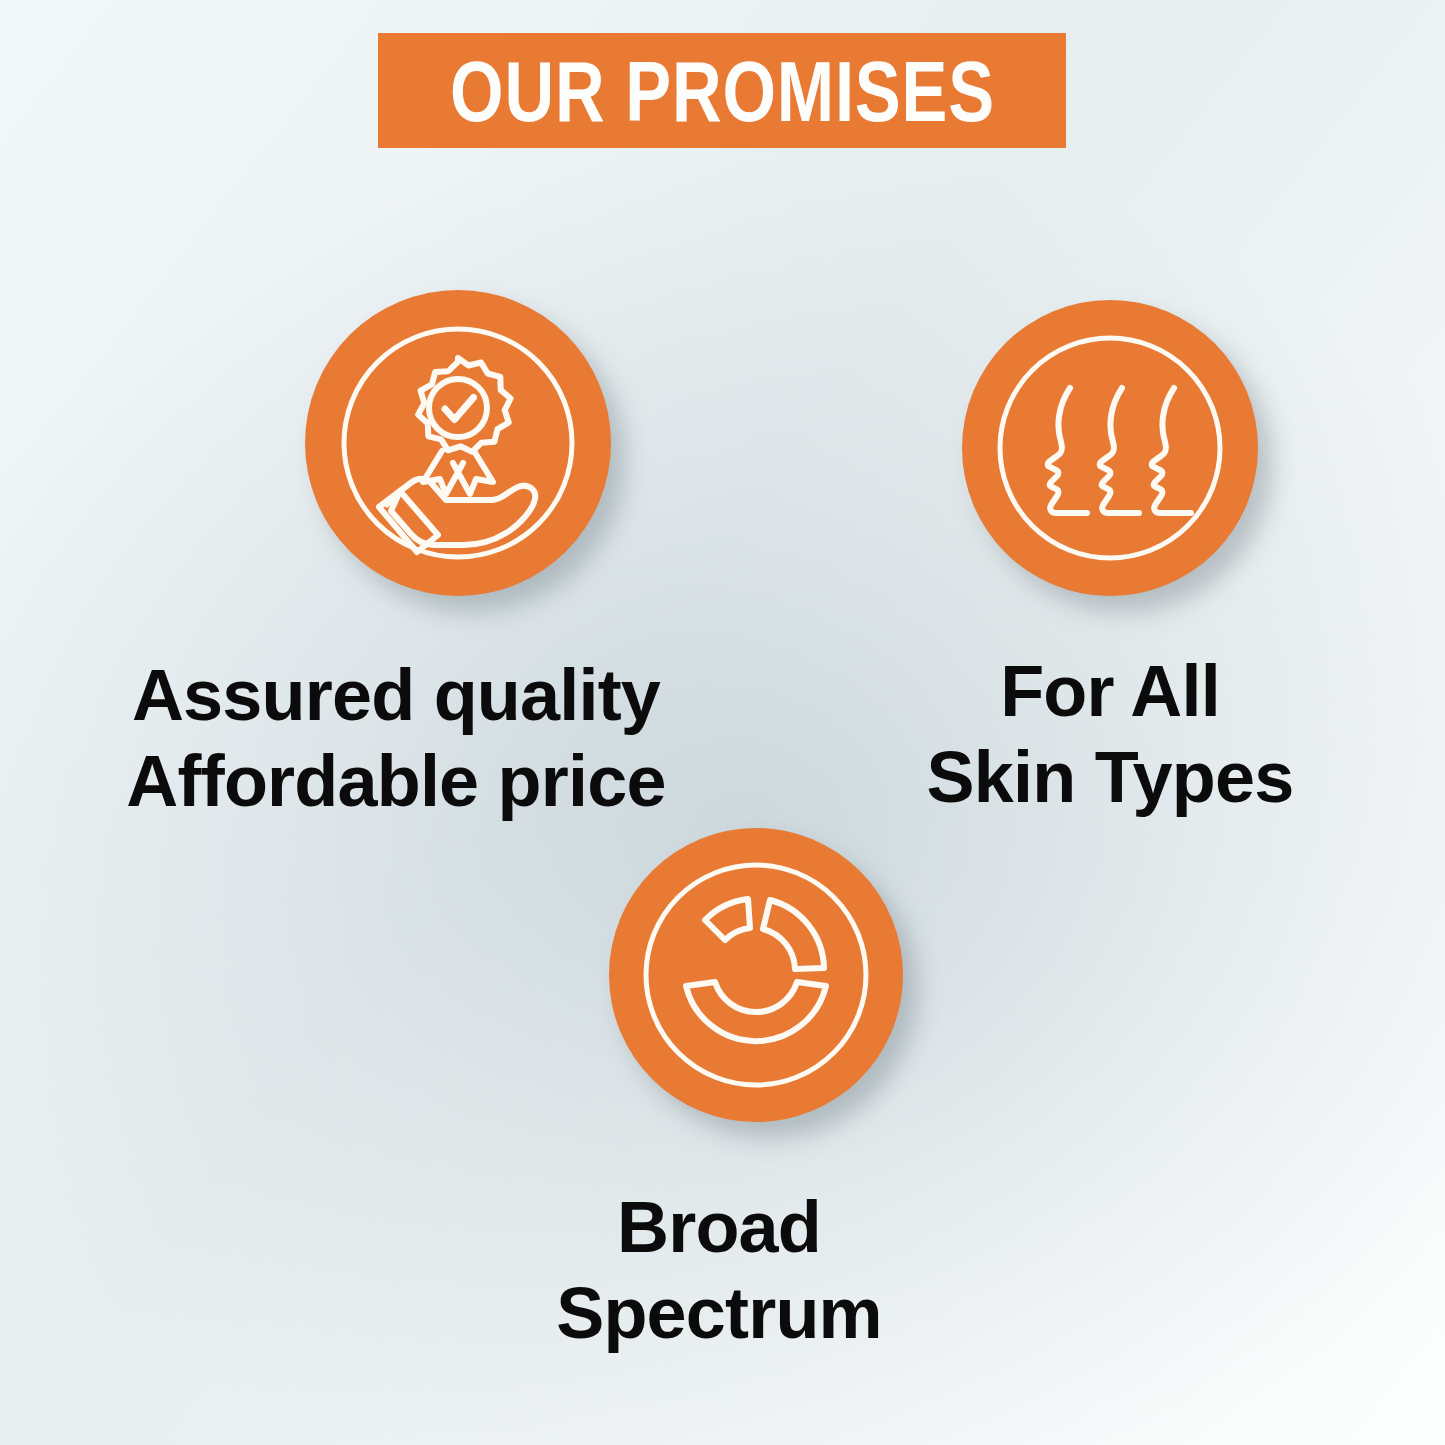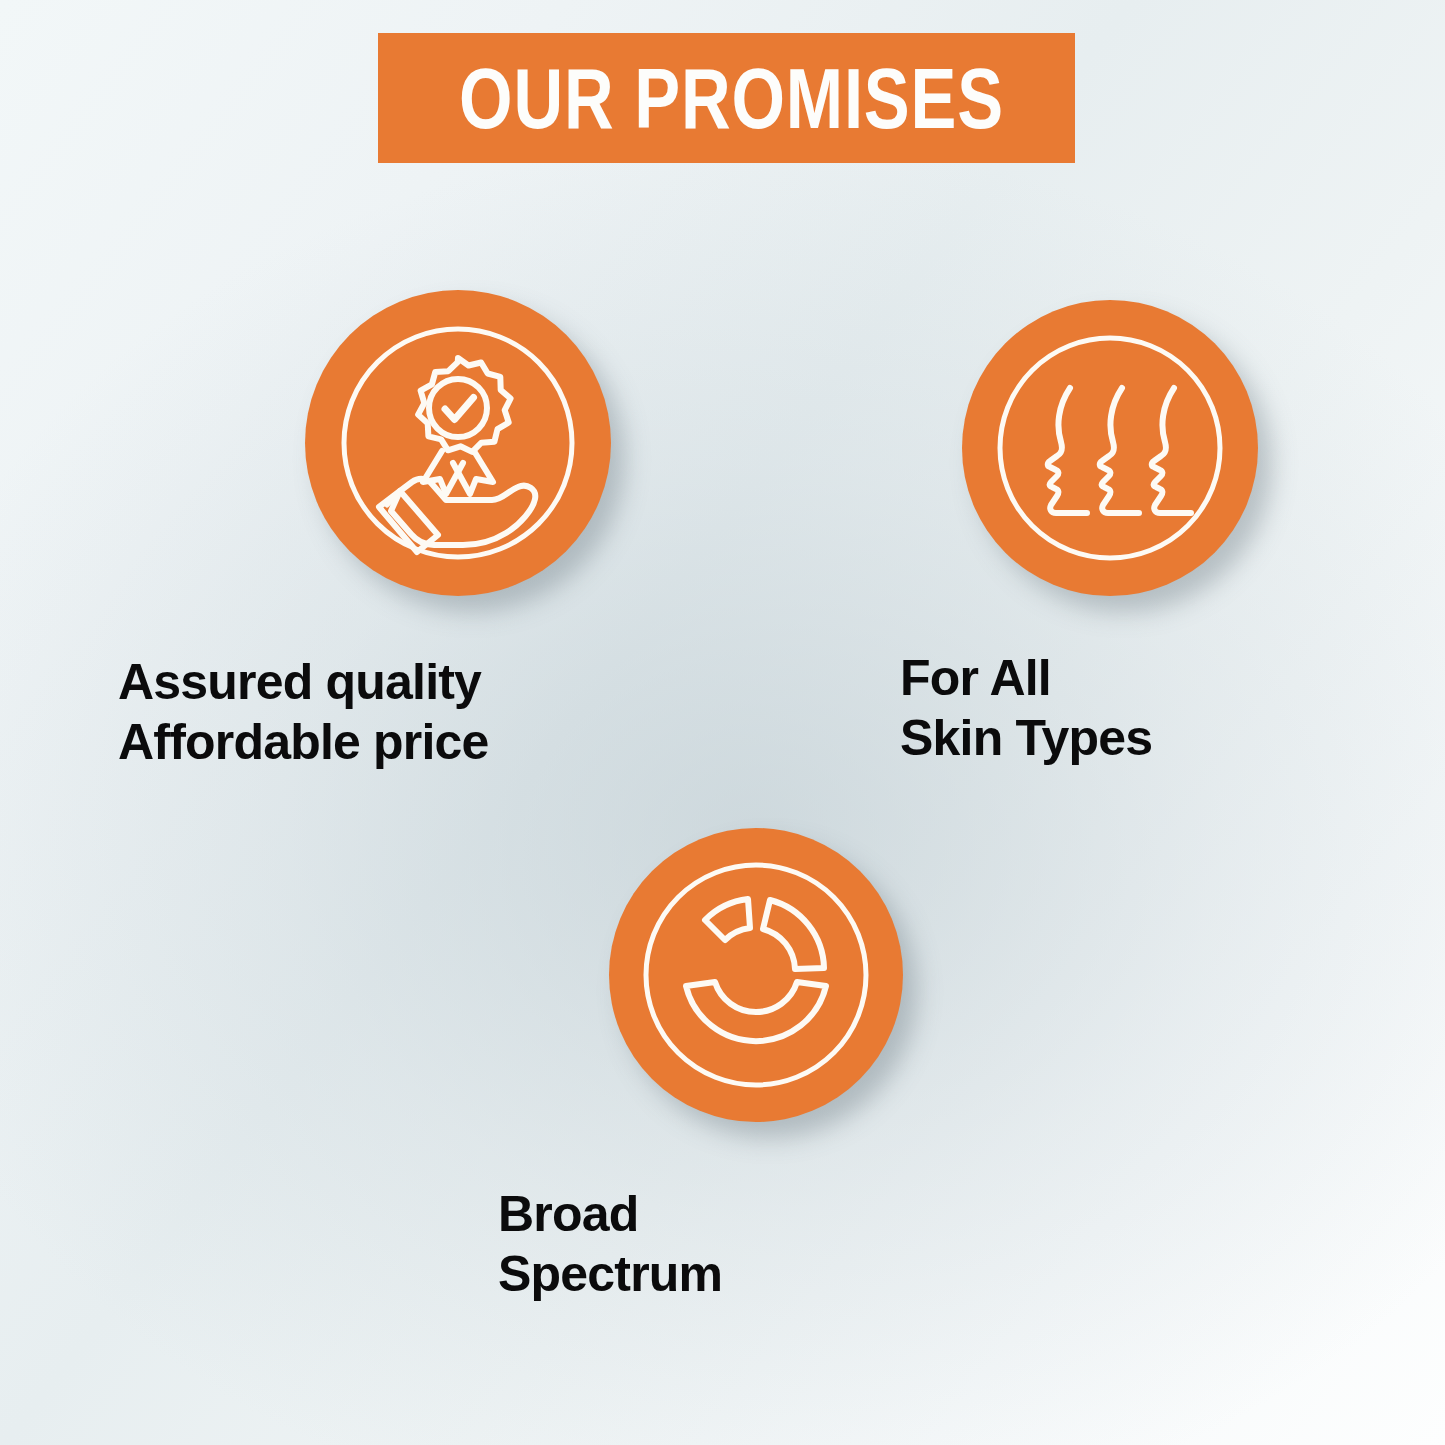--- a/index.html
+++ b/index.html
@@ -22,26 +22,25 @@
       linear-gradient(128deg, #f2f7f8 0%, #eef3f5 22%, #e7eef0 44%, #eef3f4 62%, #f6f9fa 80%, #fdfefe 100%);
     overflow: hidden;
   }
 
   
   #title-banner {
     position: absolute;
     left: 378px;
     top: 33px;
     width: 688px;
-    height: 130px;
+    height: 115px;
     background: #e87a33;
     display: flex;
     align-items: center;
     justify-content: center;
-    padding-left: 9px;
   }
   #title-text {
     color: #fdfdfb;
     font-size: 86px;
     line-height: 1;
     font-weight: bold;
     letter-spacing: 1px;
     transform: scaleX(0.80);
     transform-origin: center center;
     white-space: nowrap;
@@ -69,24 +68,24 @@
     justify-content: center;
   }
   #promise-1 .badge-circle { width: 306px; height: 306px; margin-left: 124px; }
   #promise-2 .badge-circle { width: 296px; height: 296px; }
   #promise-3 .badge-circle { width: 294px; height: 294px; margin-left: 74px; }
 
   .badge-circle svg { display: block; }
 
   .promise-label {
     margin-top: 0;
-    text-align: left;
+    text-align: center;
     color: #0b0b0c;
     font-weight: bold;
-    font-size: 50px;
+    font-size: 72px;
     line-height: 1.20;
     letter-spacing: -0.8px;
     white-space: pre-line;
     font-family: "Liberation Sans", sans-serif;
   }
   #promise-1 .promise-label { margin-top: 56px; width: 556px; }
   #promise-2 .promise-label { margin-top: 52px; width: 420px; }
   #promise-3 .promise-label { margin-top: 62px; width: 442px; }
 </style>
 </head>

